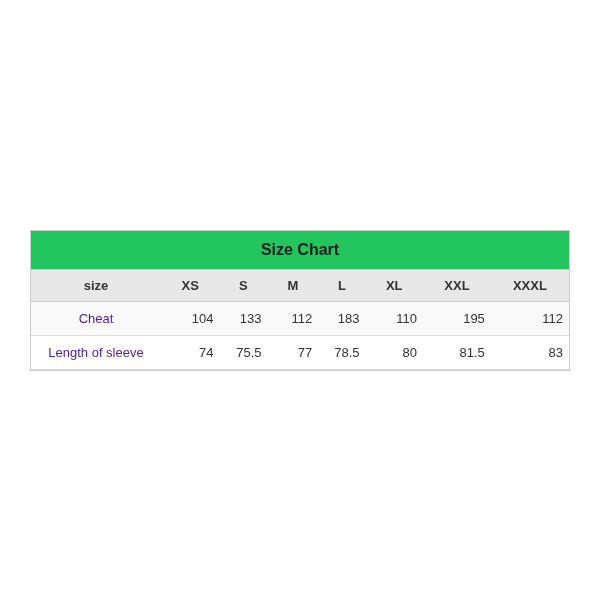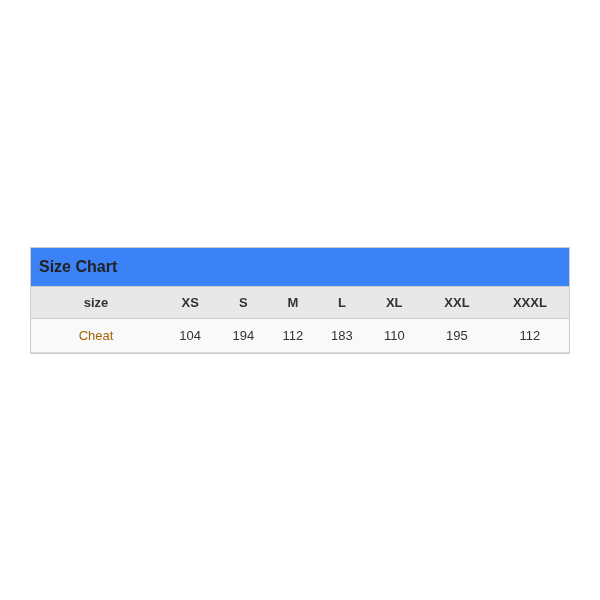--- a/index.html
+++ b/index.html
@@ -17,22 +17,23 @@
       justify-content: center;
       font-family: Arial, sans-serif;
     }
 
     .size-chart-container {
       width: 540px;
       border: 1px solid #cccccc;
     }
 
     .chart-title-row {
-      background-color: #3b82f6;
+      background-color: #22c55e;
       border-bottom: 1px solid #cccccc;
+      text-align: center;
       padding: 10px 8px;
     }
 
     .chart-title {
       font-size: 16px;
       font-weight: bold;
       color: #222222;
     }
 
     table {
@@ -67,27 +68,27 @@
     }
 
     tbody tr:nth-child(even) {
       background-color: #ffffff;
     }
 
     tbody td {
       padding: 9px 6px;
       font-size: 13px;
       color: #333333;
-      text-align: center;
+      text-align: right;
     }
 
     tbody td:first-child {
       text-align: center;
       font-weight: normal;
-      color: #a16207;
+      color: #4c1d95;
     }
   </style>
 </head>
 <body>
 
 <div class="size-chart-container">
   <div class="chart-title-row">
     <span class="chart-title">Size Chart</span>
   </div>
   <table>
@@ -100,22 +101,32 @@
         <th>L</th>
         <th>XL</th>
         <th>XXL</th>
         <th>XXXL</th>
       </tr>
     </thead>
     <tbody id="table-body">
     <tr>
           <td>Cheat</td>
           <td>104</td>
-          <td>194</td>
+          <td>133</td>
           <td>112</td>
           <td>183</td>
           <td>110</td>
           <td>195</td>
           <td>112</td>
         </tr>
+        <tr>
+          <td>Length of sleeve</td>
+          <td>74</td>
+          <td>75.5</td>
+          <td>77</td>
+          <td>78.5</td>
+          <td>80</td>
+          <td>81.5</td>
+          <td>83</td>
+        </tr>
       </tbody>
   </table>
 </div>
 
 </body></html>

